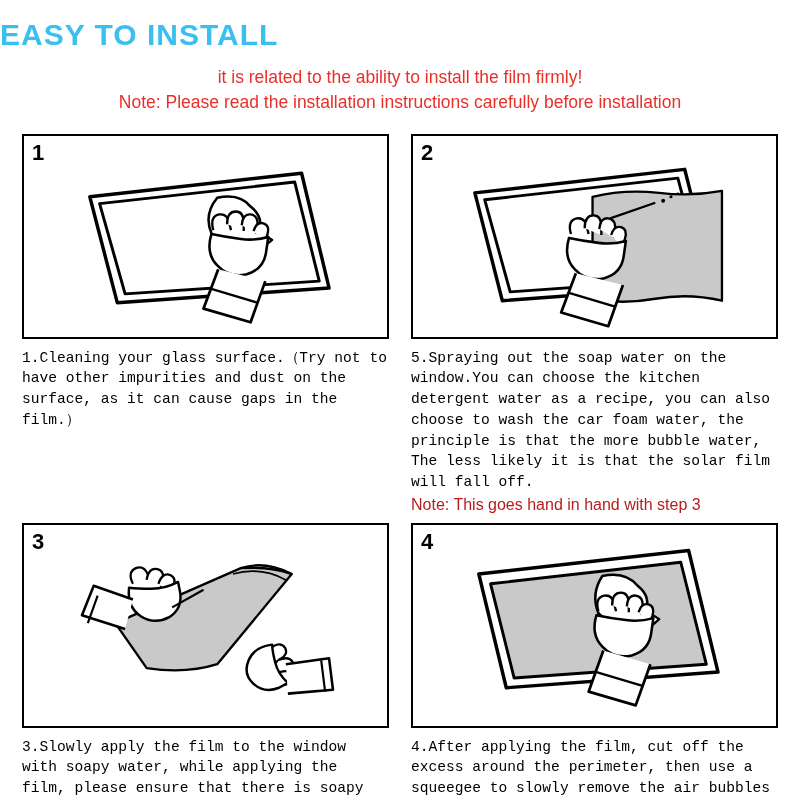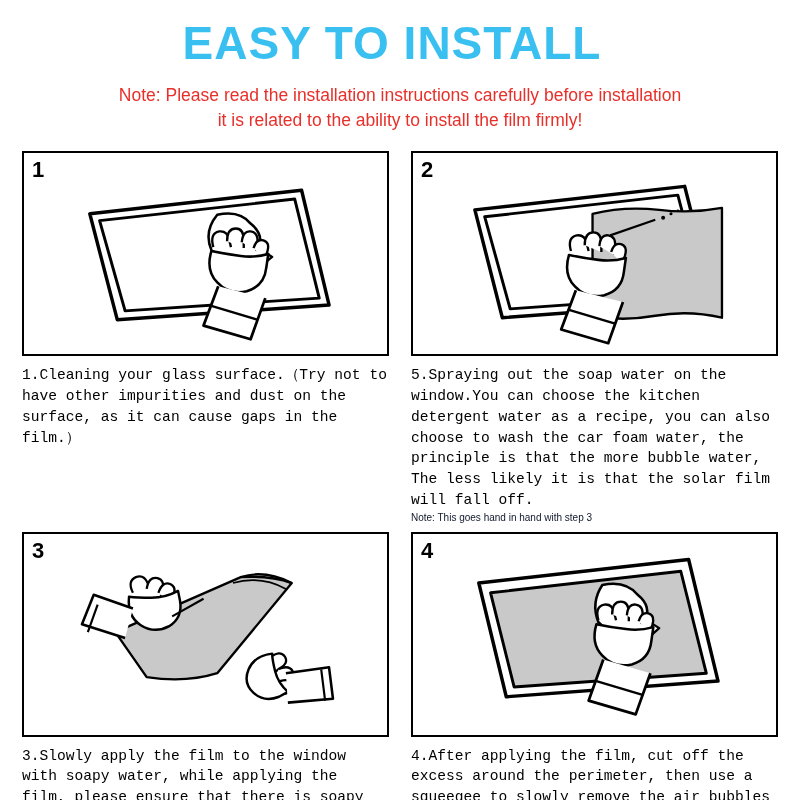--- a/index.html
+++ b/index.html
@@ -15,22 +15,21 @@
     overflow: hidden;
   }
   .page {
     position: relative;
     width: 800px;
     height: 800px;
     box-sizing: border-box;
     padding: 0;
   }
   .title {
-    text-align: center;
-    font-size: 46px;
+    font-size: 30px;
     font-weight: bold;
     letter-spacing: 1px;
     color: #39c0f0;
     margin: 18px 16px 0 0;
     line-height: 1.1;
   }
   .note-top {
     text-align: center;
     color: #e8302a;
     font-size: 17.5px;
@@ -64,37 +63,37 @@
     line-height: 1;
   }
   .caption {
     font-size: 14.6px;
     line-height: 1.42;
     margin-top: 9px;
     color: #000;
     font-family: Liberation Mono, monospace;
   }
   .caption-note {
-    font-size: 10px;
+    font-size: 16px;
     line-height: 1.42;
-    color: #0f172a;
+    color: #b91c1c;
     margin-top: 1px;
   }
   svg { display: block; }
 </style>
 </head>
 <body>
 
 <div class="page">
 
   <div class="title">EASY TO INSTALL</div>
 
   <div class="note-top">
+    <div>it is related to the ability to install the film firmly!</div>
     <div>Note: Please read the installation instructions carefully before installation</div>
-    <div>it is related to the ability to install the film firmly!</div>
   </div>
 
   <div class="grid">
 
     <div class="cell">
       <div class="figure">
         <div class="step-num">1</div>
         <svg width="100%" height="100%" viewBox="0 0 340 205">
 
           <path d="M52 62 L268 38 L296 155 L80 170 Z" fill="none" stroke="#000" stroke-width="3.5" stroke-linejoin="round"></path>

